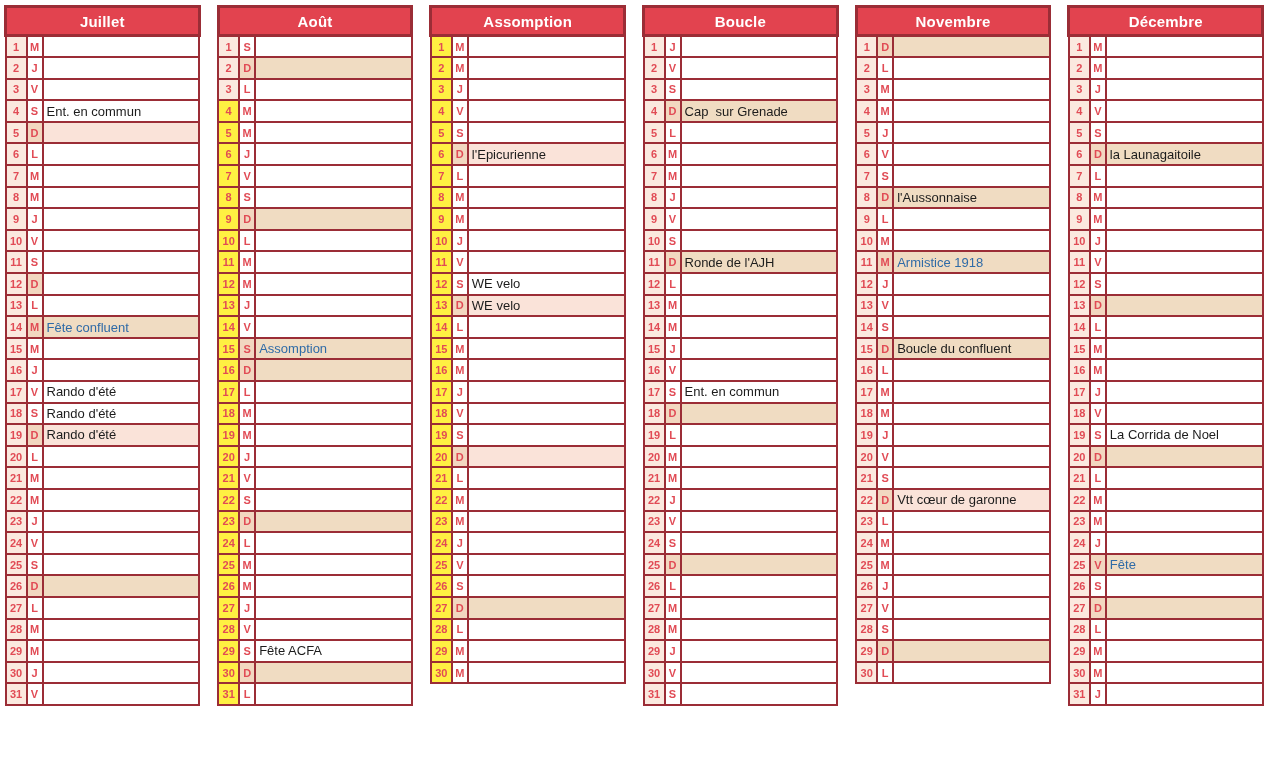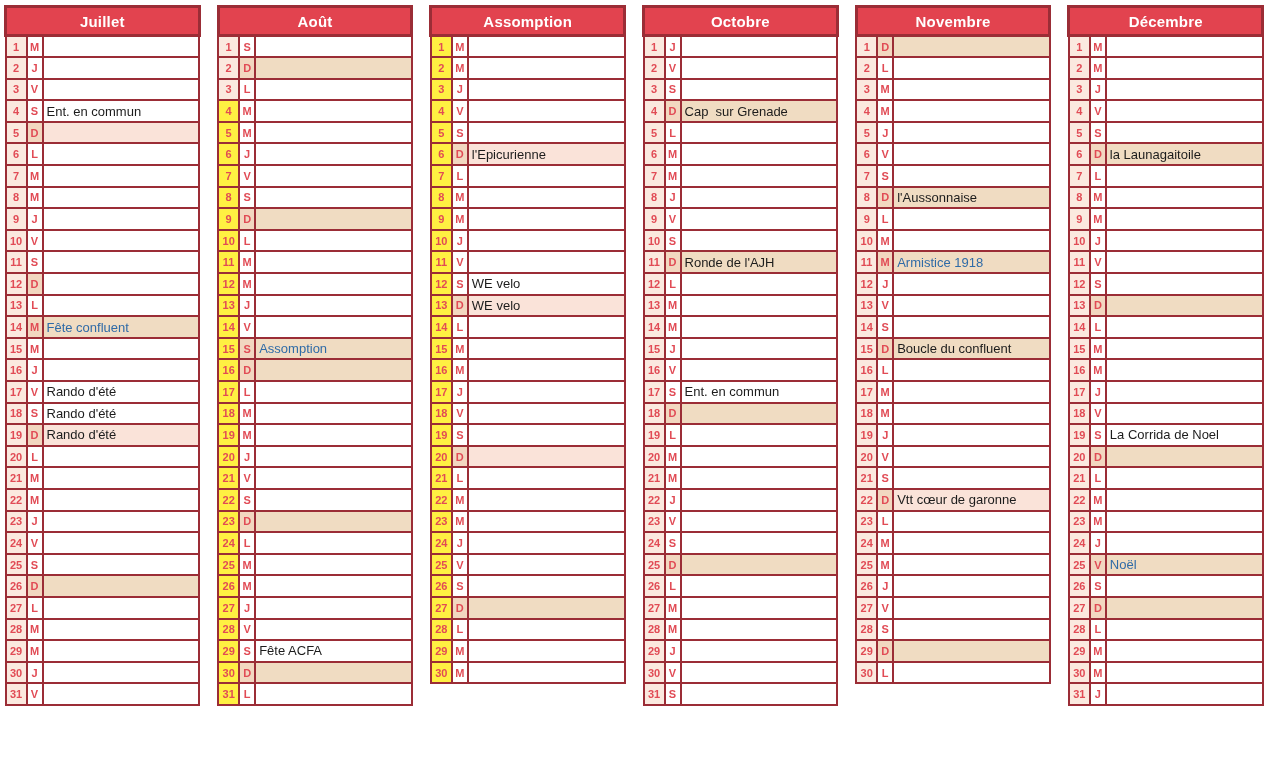--- a/index.html
+++ b/index.html
@@ -550,21 +550,21 @@
       </tbody>
     </table>
     <table class="month">
       <colgroup>
         <col style="width: 21px;">
         <col style="width: 16px;">
         <col>
       </colgroup>
       <thead>
         <tr>
-          <th class="month-header" colspan="3">Octobre</th>
+          <th class="month-header" colspan="3">Boucle</th>
         </tr>
       </thead>
       <tbody>
         <tr>
           <td class="num">1</td>
           <td class="letter">J</td>
           <td class="ev"></td>
         </tr>
         <tr>
           <td class="num">2</td>
@@ -1010,21 +1010,21 @@
           <td class="ev"></td>
         </tr>
         <tr>
           <td class="num">24</td>
           <td class="letter">J</td>
           <td class="ev"></td>
         </tr>
         <tr>
           <td class="num">25</td>
           <td class="letter peach">V</td>
-          <td class="ev tan"><span class="evlabel blue">Noël</span></td>
+          <td class="ev tan"><span class="evlabel blue">Fête</span></td>
         </tr>
         <tr>
           <td class="num">26</td>
           <td class="letter">S</td>
           <td class="ev"></td>
         </tr>
         <tr>
           <td class="num">27</td>
           <td class="letter peach">D</td>
           <td class="ev tan"></td>

